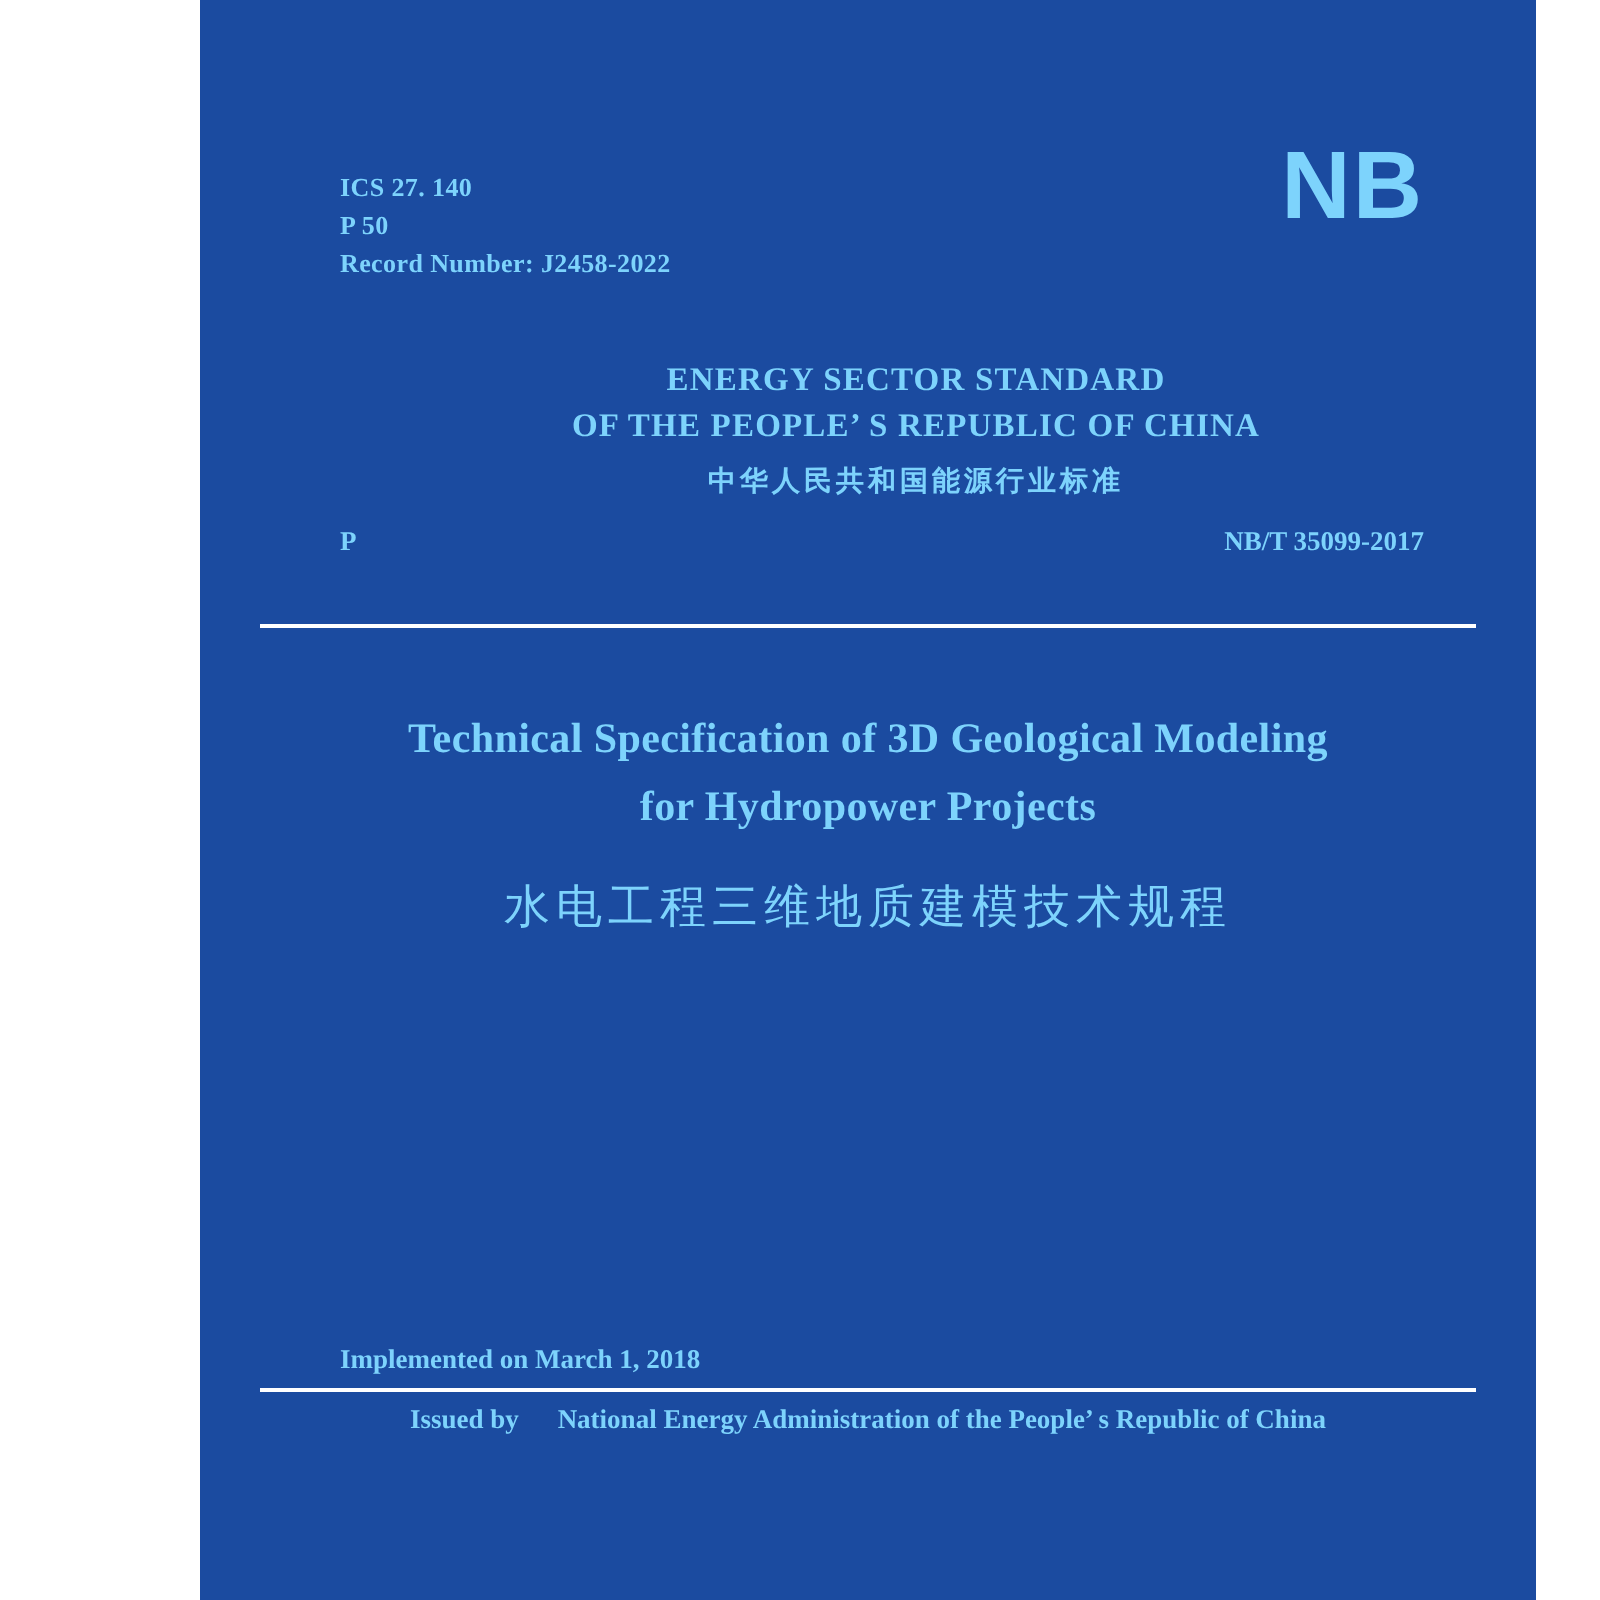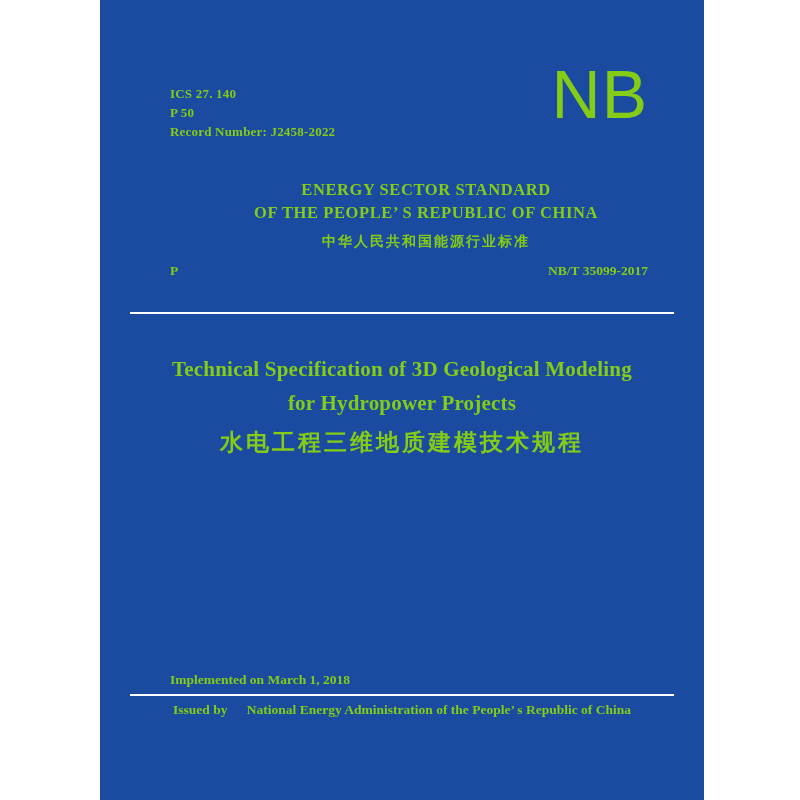--- a/index.html
+++ b/index.html
@@ -12,43 +12,43 @@
     width: 800px;
     height: 800px;
     background: #ffffff;
     overflow: hidden;
     font-family: "Liberation Serif", serif;
   }
   .cover {
     position: absolute;
     left: 100px;
     top: 0;
-    width: 604px;
+    width: 668px;
     height: 800px;
     background: #1b4ba0;
-    color: #84cc16;
+    color: #7dd3fc;
     box-sizing: border-box;
   }
   
   .ics-block {
     position: absolute;
     left: 70px;
     top: 84px;
     font-weight: bold;
     font-size: 13px;
     line-height: 19px;
     letter-spacing: 0.2px;
   }
   .nb-logo {
     position: absolute;
     right: 56px;
     top: 62px;
     font-family: "Liberation Sans", sans-serif;
-    font-weight: normal;
-    font-size: 68px;
+    font-weight: bold;
+    font-size: 48px;
     line-height: 64px;
     letter-spacing: 1px;
   }
   
   .std-titles {
     position: absolute;
     left: 0;
     right: 0;
     top: 178px;
     text-align: center;
@@ -105,25 +105,25 @@
     text-align: center;
   }
   .main-title .t-en {
     font-weight: bold;
     font-size: 21px;
     line-height: 34px;
     letter-spacing: 0.2px;
   }
   .main-title .t-cn {
     font-family: "DejaVu Sans", sans-serif;
-    font-weight: bold;
+    font-weight: normal;
     font-size: 23px;
     letter-spacing: 3px;
     line-height: 40px;
-    margin-top: 2px;
+    margin-top: 14px;
   }
   
   .dates {
     position: absolute;
     left: 70px;
     right: 56px;
     top: 672px;
     display: flex;
     justify-content: space-between;
     font-weight: bold;

